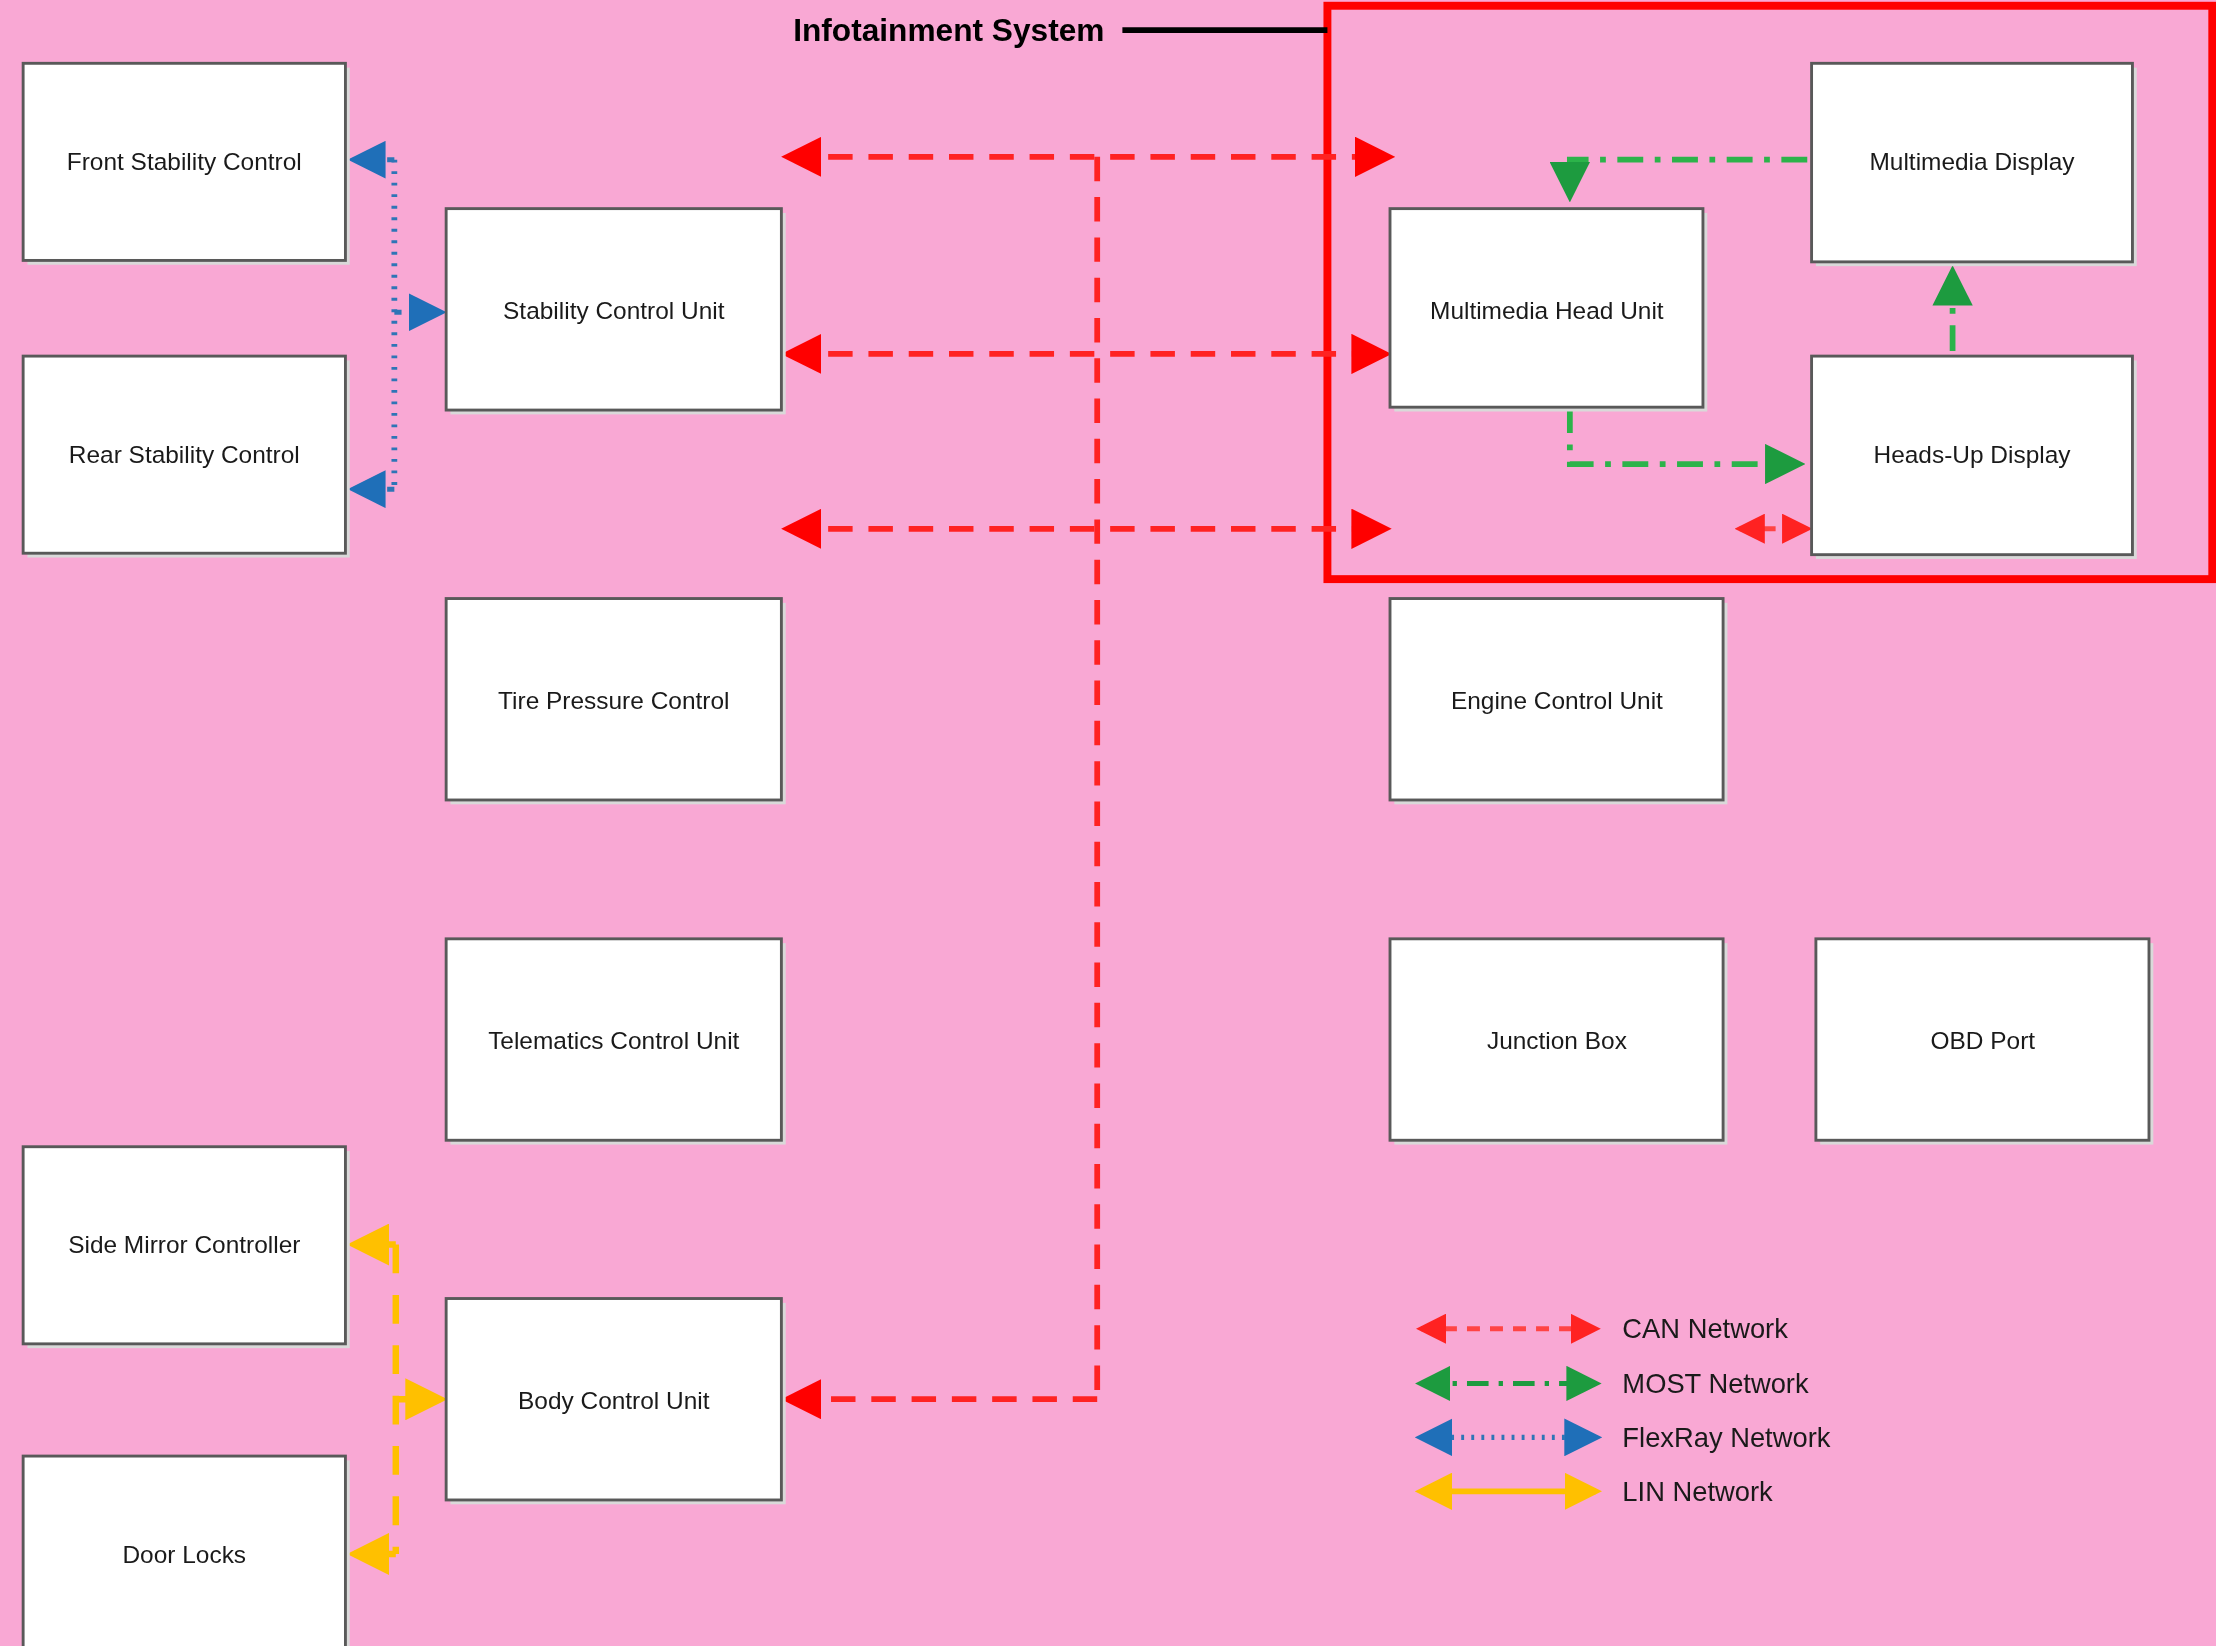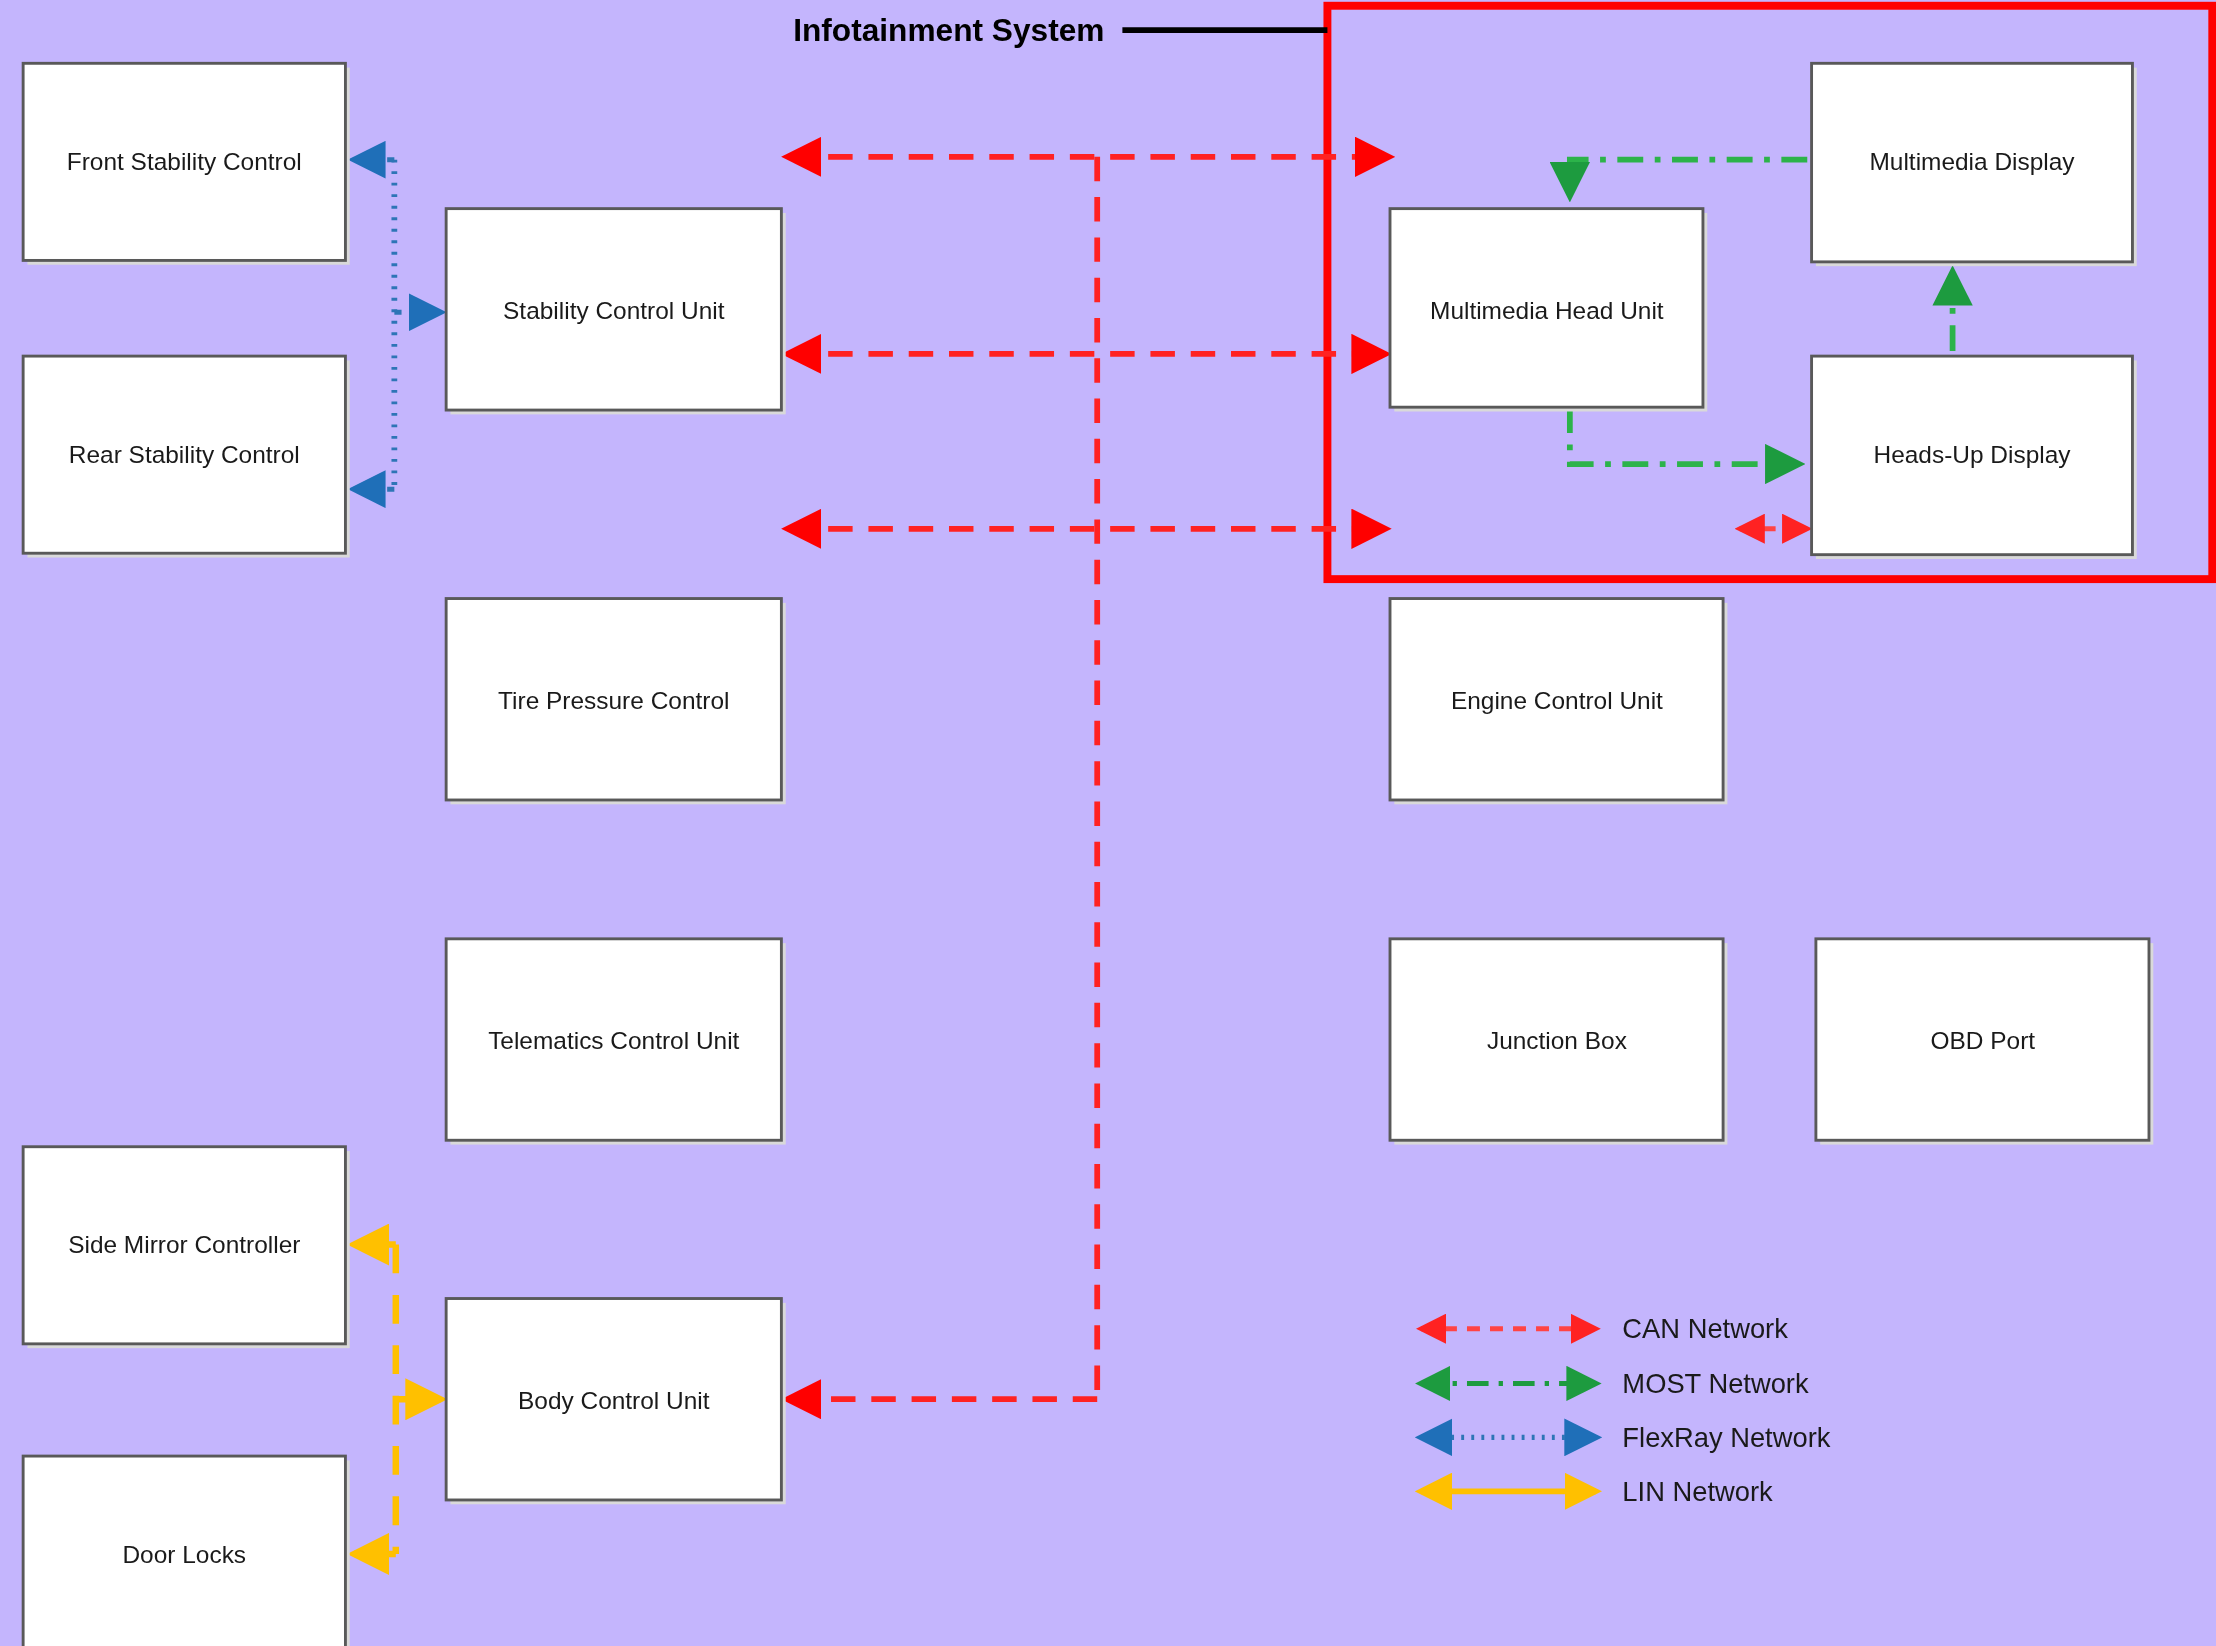--- a/index.html
+++ b/index.html
@@ -7,21 +7,21 @@
     padding: 0;
     background: #ffffff;
   }
   body {
     font-family: "Liberation Sans", sans-serif;
   }
   #canvas {
     position: relative;
     width: 2216px;
     height: 1646px;
-    background: #c4b5fd;
+    background: #f9a8d4;
     overflow: hidden;
   }
   svg#diagram {
     position: absolute;
     left: 0;
     top: 0;
     width: 2216px;
     height: 1646px;
   }
   .node-rect {

